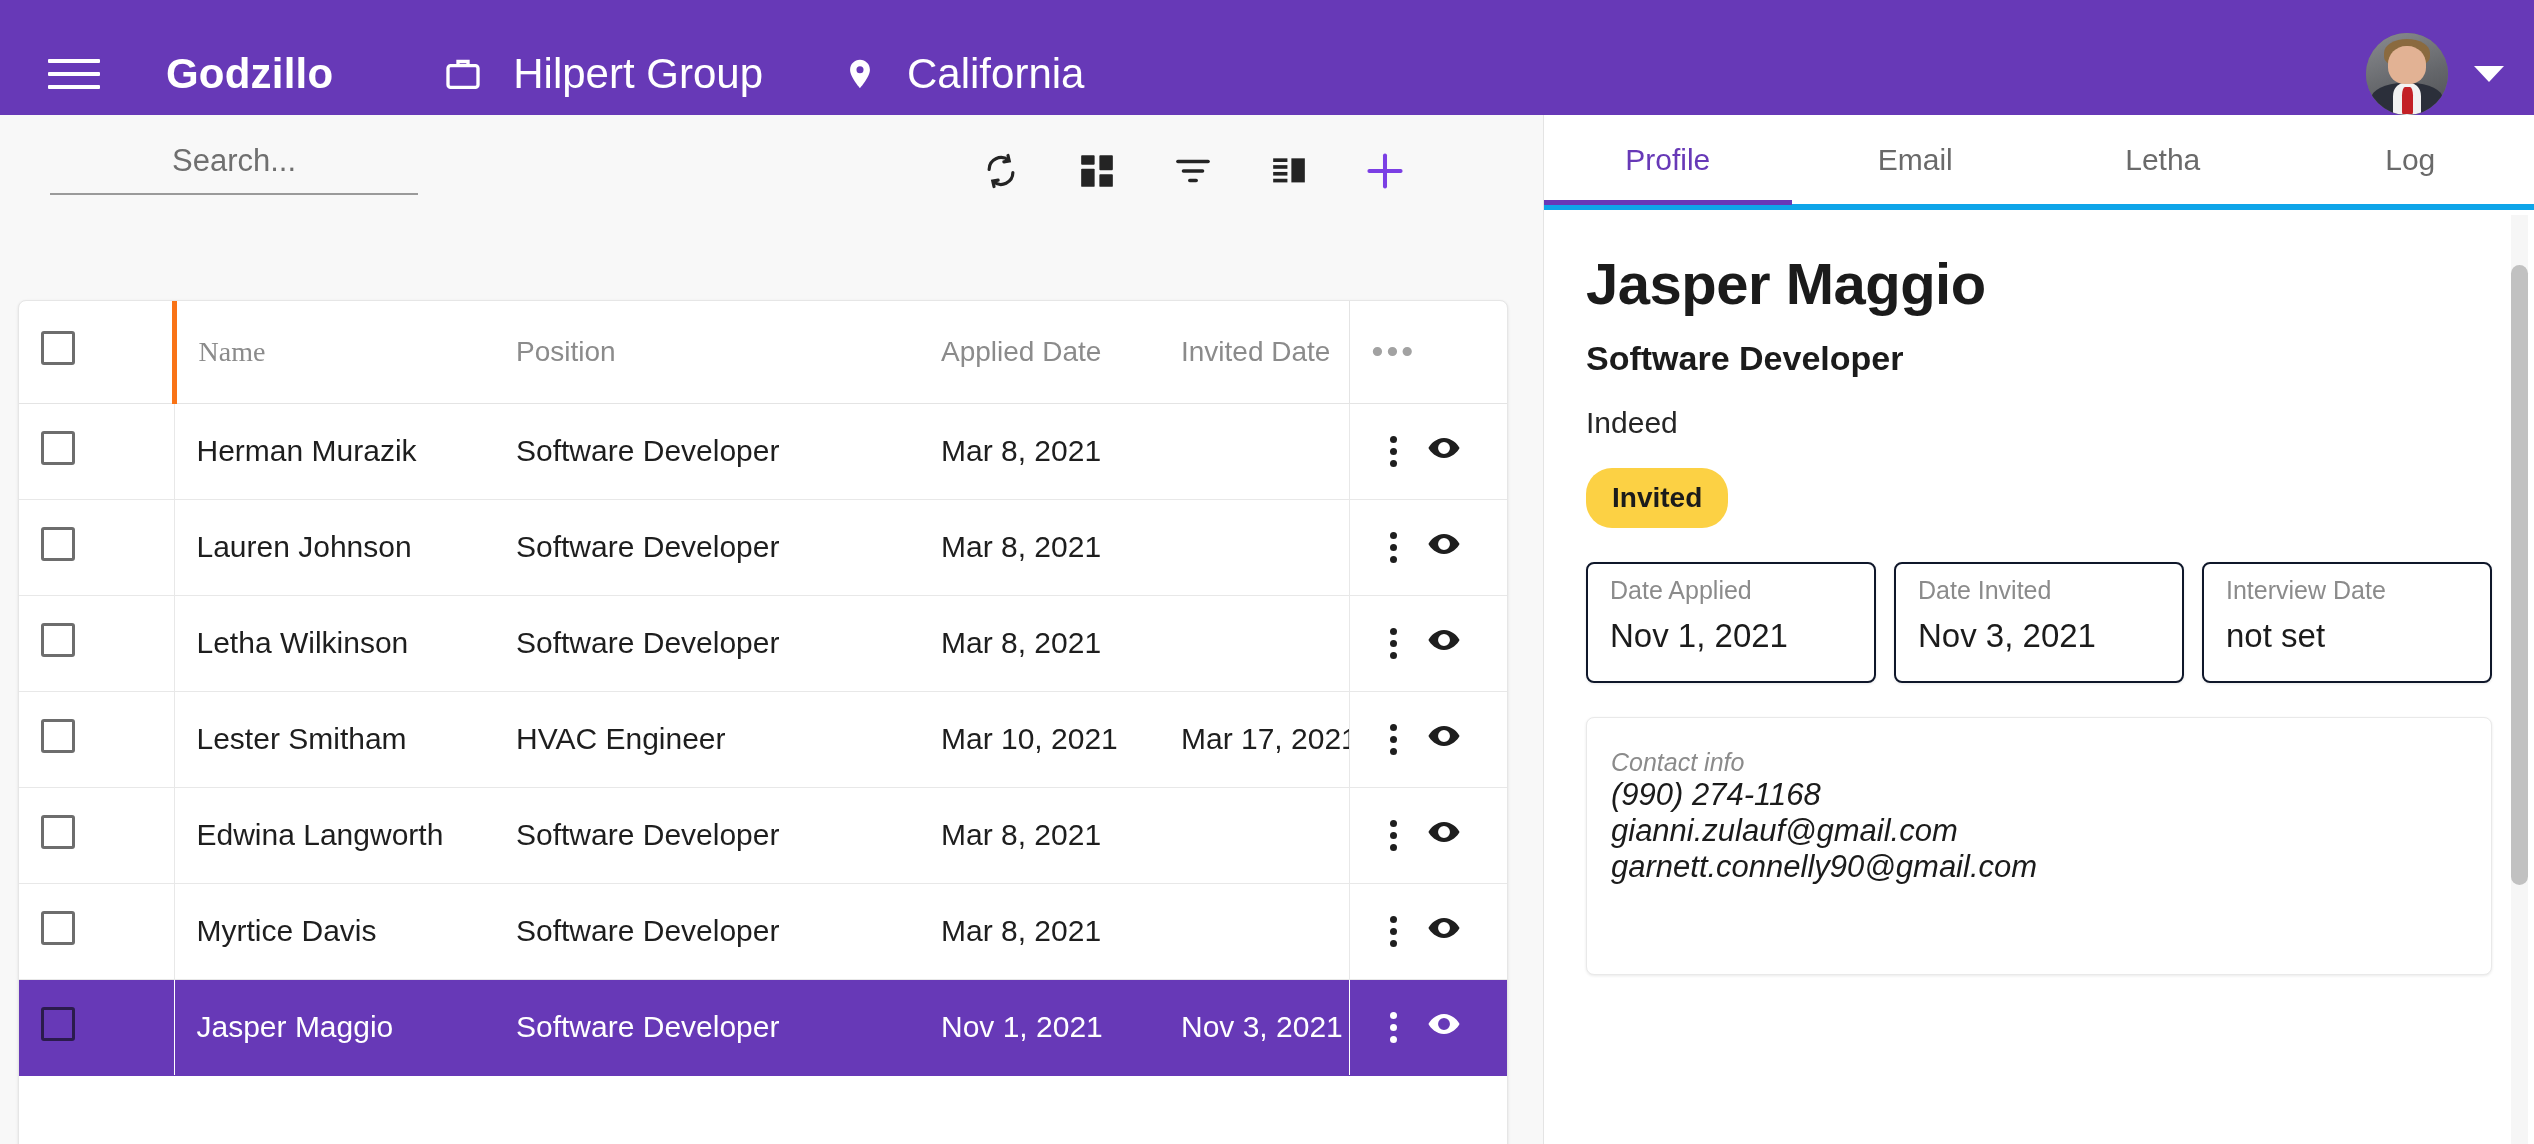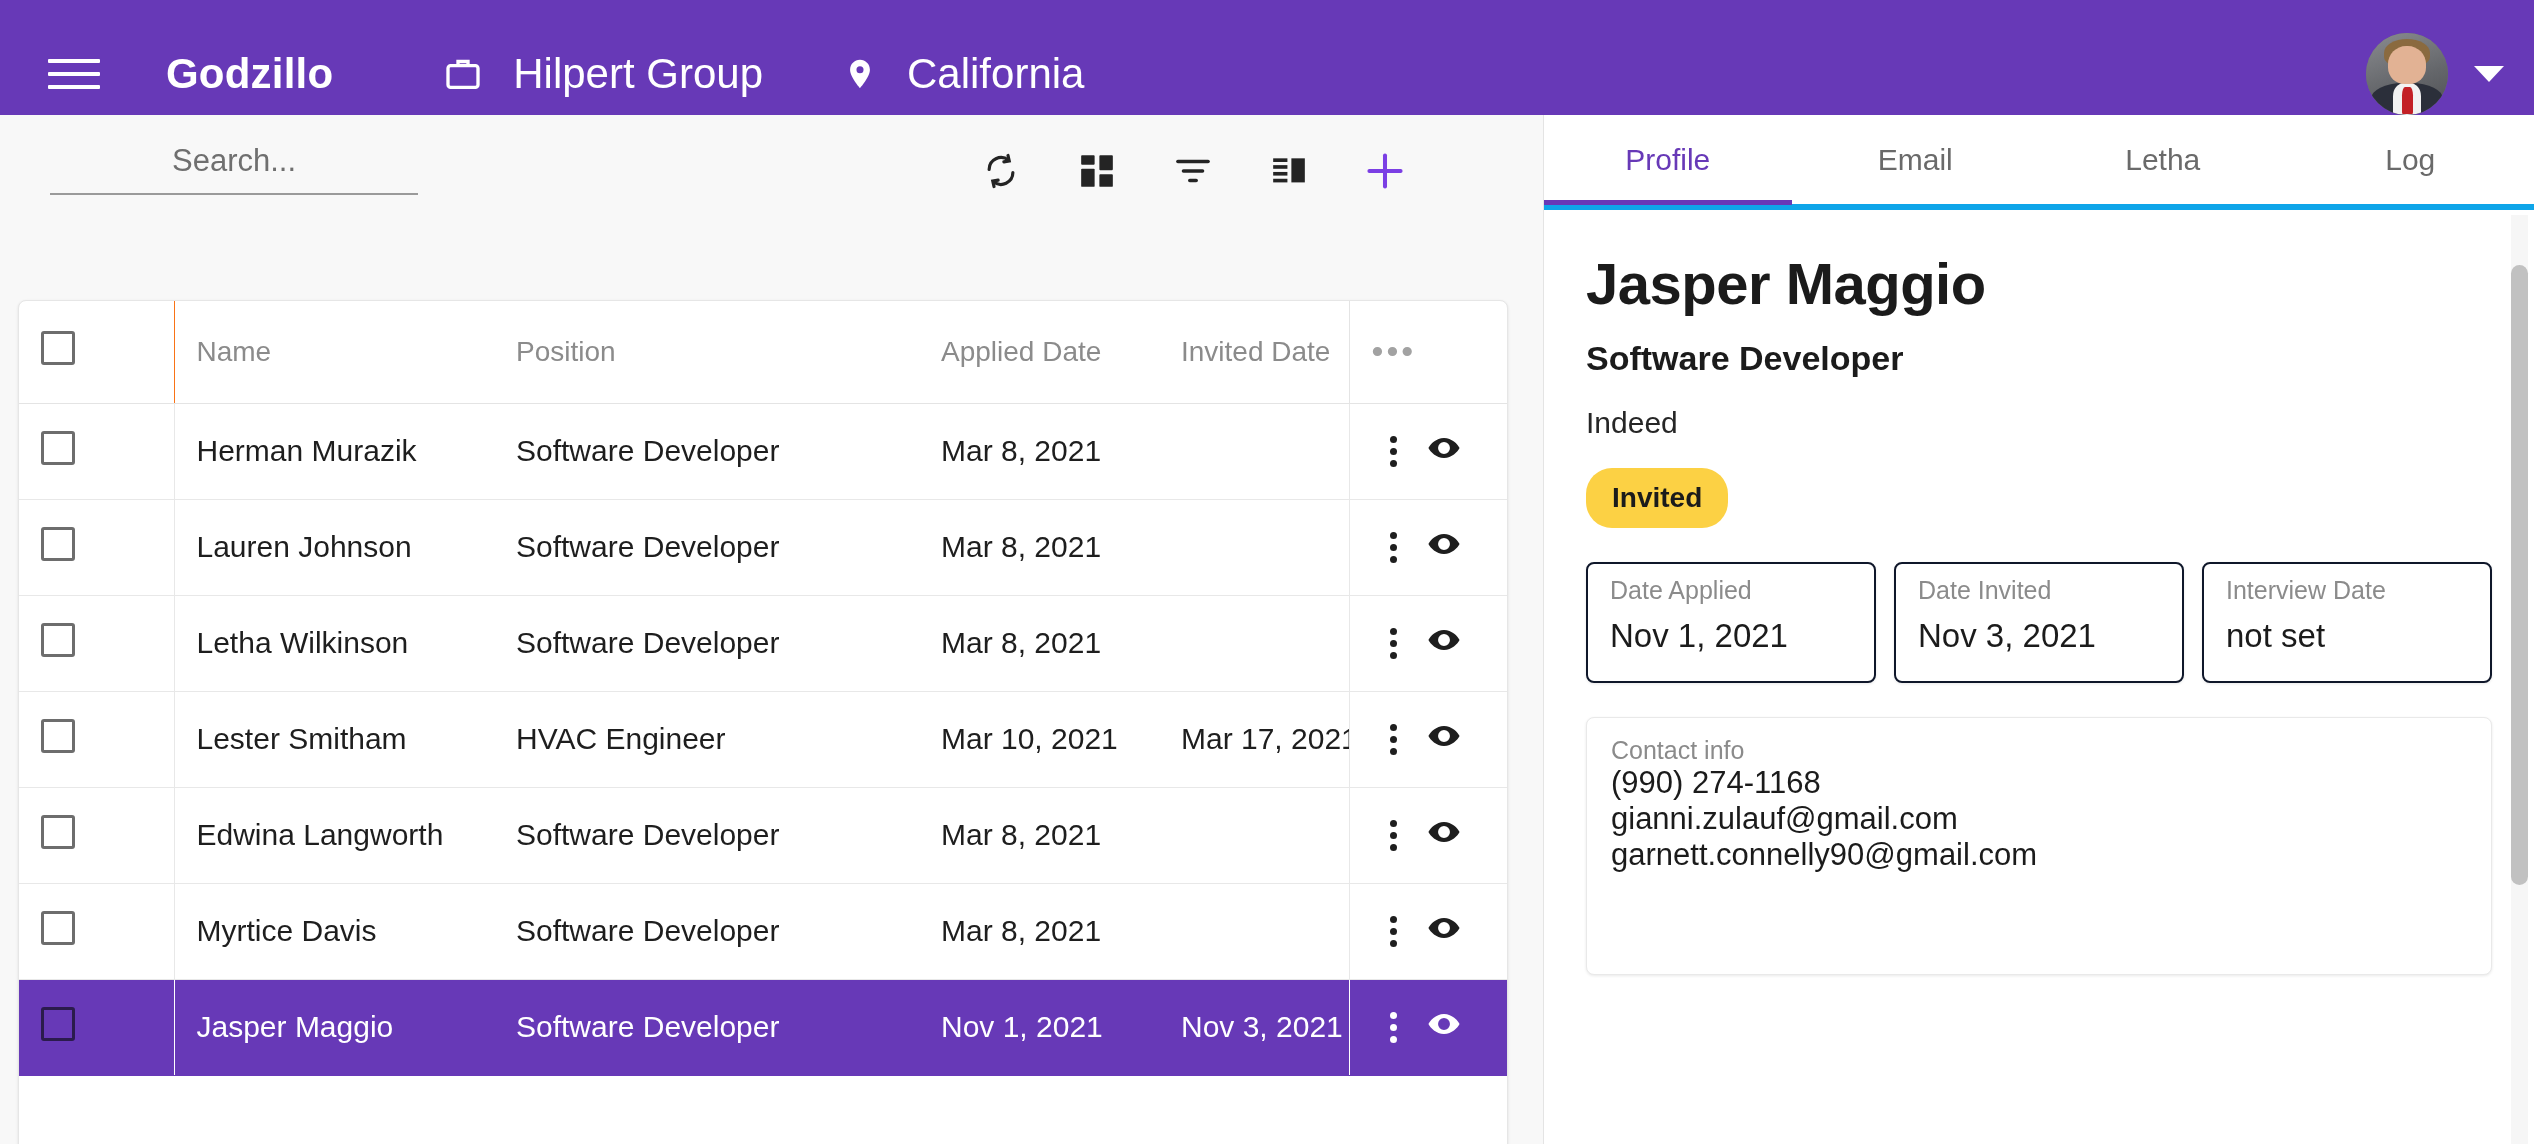--- a/index.html
+++ b/index.html
@@ -115,21 +115,21 @@
   .col-pos   { width: 425px; }
   .col-app   { width: 240px; }
   .col-inv   { width: 190px; }
   .col-act   { width: 160px; }
 
   thead tr { height: 102px; }
   thead th {
     color: #8b8b8b; font-size: 28px; padding-left: 22px;
     border-bottom: 1px solid #e4e4e4; vertical-align: middle;
   }
-  thead th.sep { border-left: 1px solid #f97316; }
+  thead th.sep { border-left: 5px solid #f97316; font-family: Liberation Serif, serif; }
   thead th.dots { border-left: 1px solid #e4e4e4; color:#a2a2a2; font-size: 34px; letter-spacing: 3px; }
 
   tbody tr { height: 96px; }
   tbody td {
     font-size: 30px; color: #1e1e1e; padding-left: 22px;
     border-bottom: 1px solid #e8e8e8; vertical-align: middle;
   }
   tbody td.sep { border-left: 1px solid #e8e8e8; }
   tbody td.act { border-left: 1px solid #e8e8e8; }
   tbody tr.selected { background: #6739B7; }
@@ -186,22 +186,23 @@
     flex: 1; background: #ffffff; border: 2px solid #0f172a; border-radius: 8px;
     box-shadow: 0 1px 3px rgba(0,0,0,.09);
     padding: 12px 22px 26px 22px; min-height: 98px;
   }
   .date-card .dc-label { font-size: 25px; color: #8b8b8b; }
   .date-card .dc-value { font-size: 33px; color: #1b1b1b; margin-top: 12px; }
 
   .contact-card {
     margin-top: 34px; background: #ffffff; border: 1px solid #e9e9e9;
     border-radius: 8px; box-shadow: 0 1px 3px rgba(0,0,0,.09);
-    padding: 18px 24px 40px 24px;
+    padding: 30px 24px 40px 24px;
     min-height: 258px;
+    font-style: italic;
   }
   .contact-card .cc-label { font-size: 25px; color: #8b8b8b; }
   .contact-card .cc-line { font-size: 31px; color: #1b1b1b; }
 
   
   .rp-scrollbar {
     position: absolute; right: 6px; top: 100px;
     width: 17px; height: 929px;
     background: #f6f6f6;
   }

